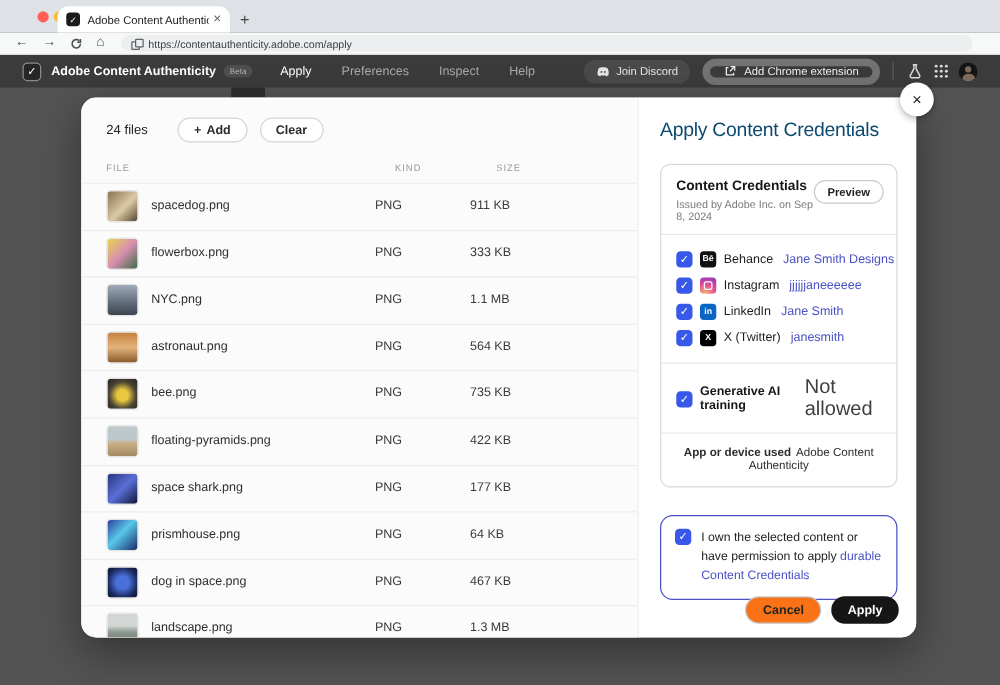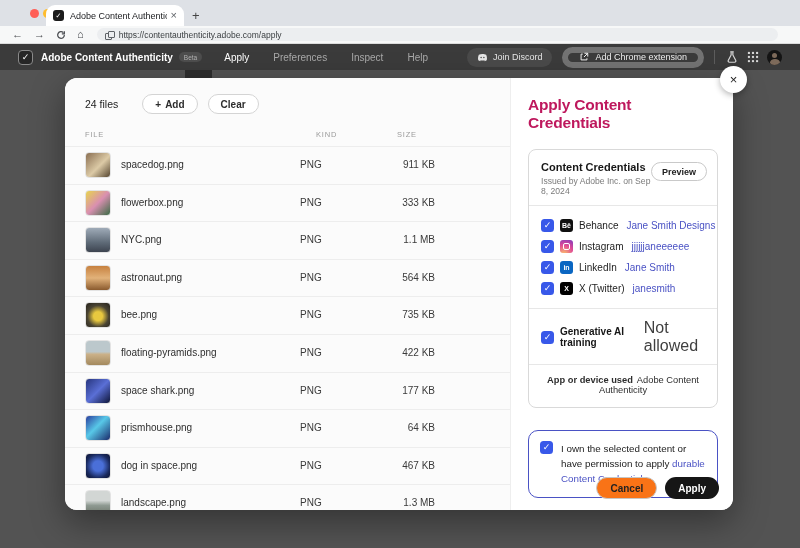--- a/index.html
+++ b/index.html
@@ -69,36 +69,36 @@
   .pill-btn { display:flex; align-items:center; justify-content:center; gap:4px; height:20px; padding:0 12px;
               border:1px solid #d4d4d4; border-radius:11px; background:#fff; font-size:10px; font-weight:bold; color:#2c2c2c; }
   .cols { position:relative; height:22px; margin-top:4px; }
   .col { position:absolute; top:4px; font-size:7.5px; letter-spacing:0.8px; color:#9b9b9b; }
   .col.c-file { left:20px; } .col.c-kind { left:235px;padding-left:16px; } .col.c-size { left:332px; }
   .file-list { position:absolute; left:0; top:68px; width:445px; height:364px; overflow:hidden; }
   .frow { position:relative; height:37.6px; border-top:1px solid #ededed; }
   .thumb { position:absolute; left:20px; top:5px; width:26px; height:26px; border-radius:4px; border:1px solid #e3e3e3; }
   .fname { position:absolute; left:56px; top:12px; font-size:10px; color:#2e2e2e; }
   .fkind { position:absolute; left:235px; top:12px; font-size:10px; color:#3a3a3a; }
-  .fsize { position:absolute; left:292px; top:12px; width:78px; text-align:right; font-size:10px; color:#3a3a3a; }
+  .fsize { position:absolute; left:311px; top:12px; width:78px; text-align:left; font-size:10px; color:#3a3a3a; }
   .t1 { background:linear-gradient(135deg,#8a6f52,#dccaa6 55%,#55452f); }
   .t2 { background:linear-gradient(135deg,#e8d44f,#d98fb0 50%,#3a6b45); }
   .t3 { background:linear-gradient(180deg,#9fabb8,#5f6b78 60%,#3d4450); }
   .t4 { background:linear-gradient(180deg,#c7813f,#e2b27a 50%,#8a5a2e); }
   .t5 { background:radial-gradient(circle at 50% 55%,#e8c83f 25%,#4a4433 60%,#23201a); }
   .t6 { background:linear-gradient(180deg,#bcc8cc 45%,#cbb189 55%,#a3895e); }
   .t7 { background:linear-gradient(135deg,#27357e,#5a6fd6 50%,#0e1538); }
   .t8 { background:linear-gradient(135deg,#2b3f9e,#58c8e8 45%,#1a2a6b); }
   .t9 { background:radial-gradient(circle,#4a6fd8 30%,#1a2a5e 70%,#0c1230); }
   .t10 { background:linear-gradient(180deg,#d2d6d4 40%,#8f9a92 60%,#6b7468); }
 
   
   .right-panel { position:absolute; left:445px; top:0; width:223px; height:432px; background:#ffffff;
                  border-left:1px solid #eeeeee; padding:18px 16px 0 17px; }
-  .panel-title { font-size:15.5px; font-weight:bold; color:#be185d; letter-spacing:-0.2px; }
+  .panel-title { font-size:15.5px; font-weight:normal; color:#0c4a6e; letter-spacing:-0.2px; }
   .panel-desc { margin-top:6px; font-size:10px; line-height:1.5; color:#3c3c3c; width:192px; }
   a.lnk { color:#4a52c4; text-decoration:none; }
 
   .cred-card { margin-top:17px; width:190px; border:1px solid #d9d9d9; border-radius:8px; padding:11px 12px 10px 12px; background:#fff; }
   .cred-head { position:relative; padding-right:52px; }
   .cred-title { font-size:11px; font-weight:bold; color:#161616; }
   .cred-issued { font-size:8.6px; color:#7a7a7a; margin-top:3px; }
   .preview-btn { position:absolute; right:-2px; top:1px; height:19px; padding:0 10px; border:1px solid #c9c9c9;
                  border-radius:10px; background:#fff; font-size:9px; font-weight:bold; color:#222;
                  display:flex; align-items:center; }

